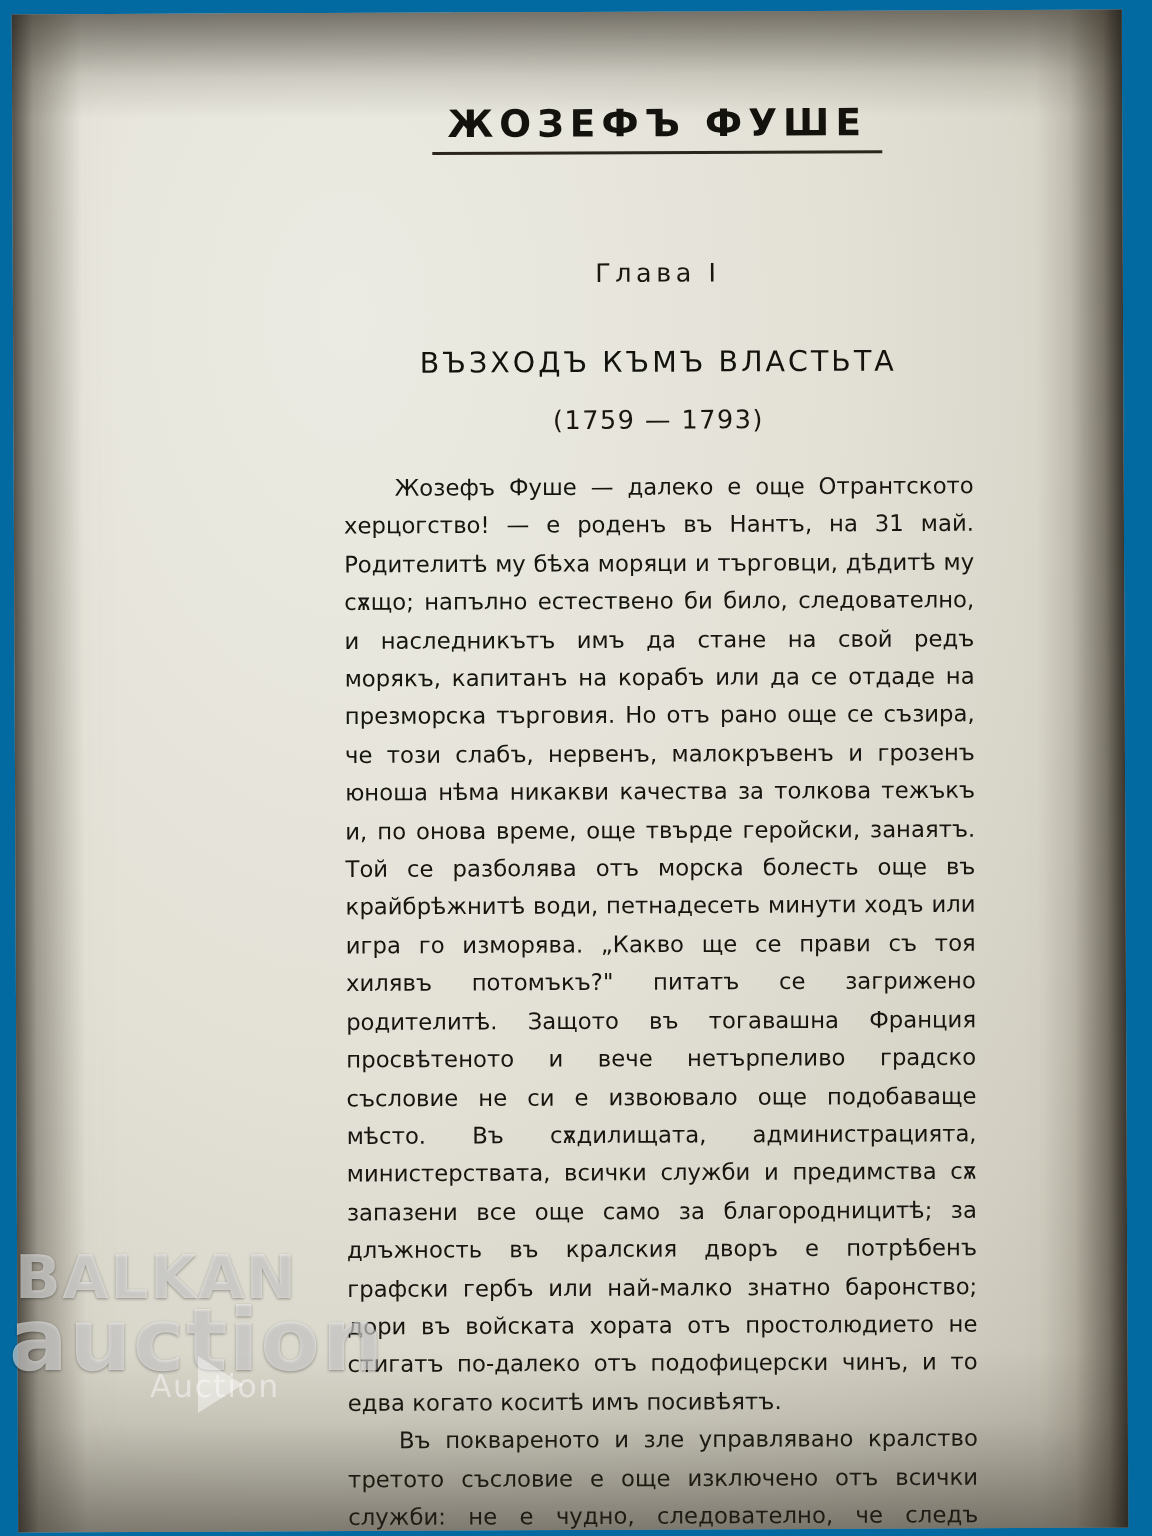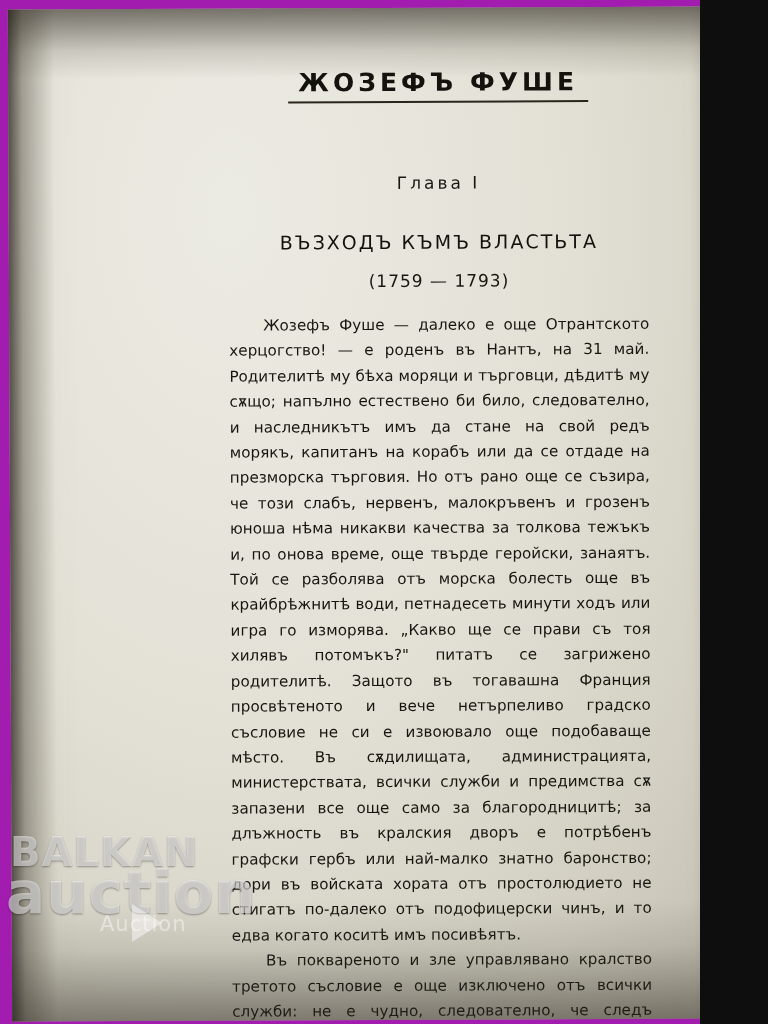--- a/index.html
+++ b/index.html
@@ -2,24 +2,24 @@
 <html><head>
 <meta charset="utf-8">
 <style>
   html, body {
     margin: 0;
     padding: 0;
     background: #0e0e0e;
   }
   #page {
     position: relative;
-    width: 700px;
+    width: 768px;
     height: 1024px;
     overflow: hidden;
-    background: #a21caf;
+    background: #0369a1;
     font-family: "DejaVu Serif", serif;
   }
   
   .page-photo {
     position: absolute;
     left: 10px;
     top: 8px;
     width: 740px;
     height: 1012px;
     background:

